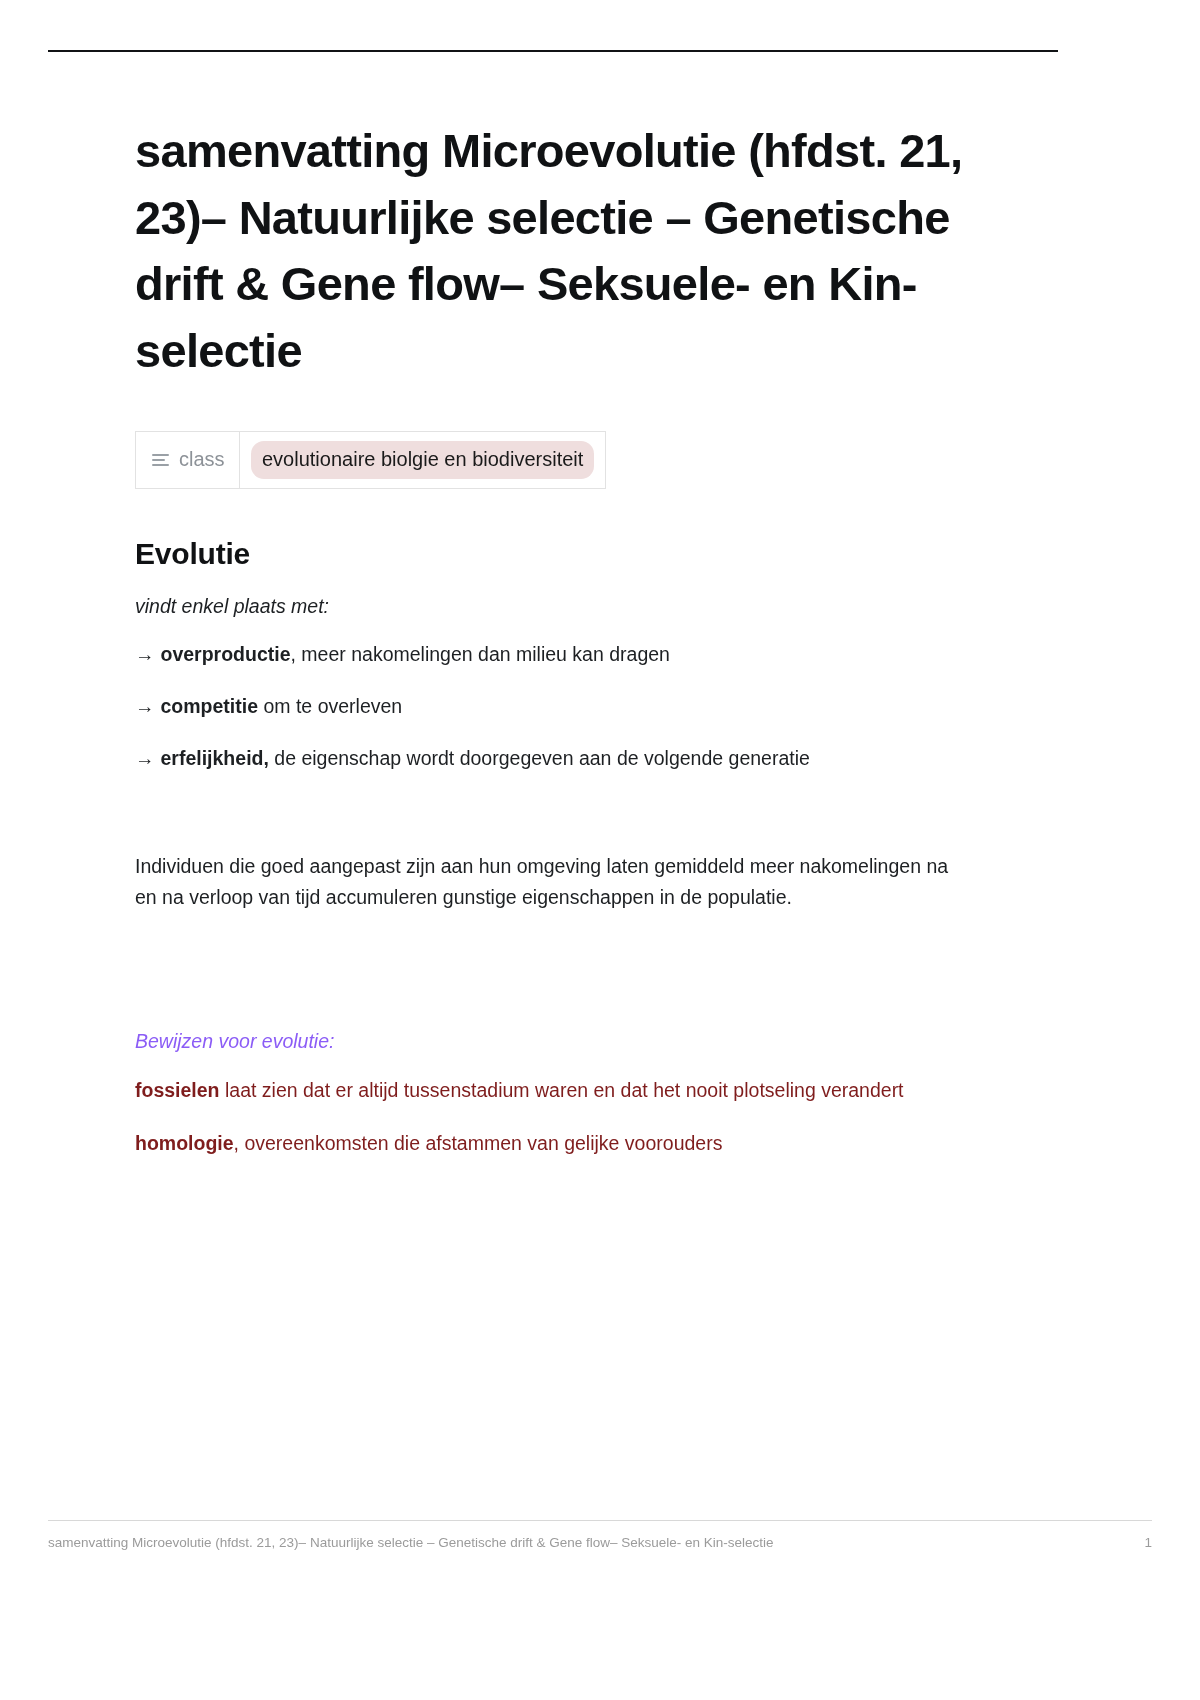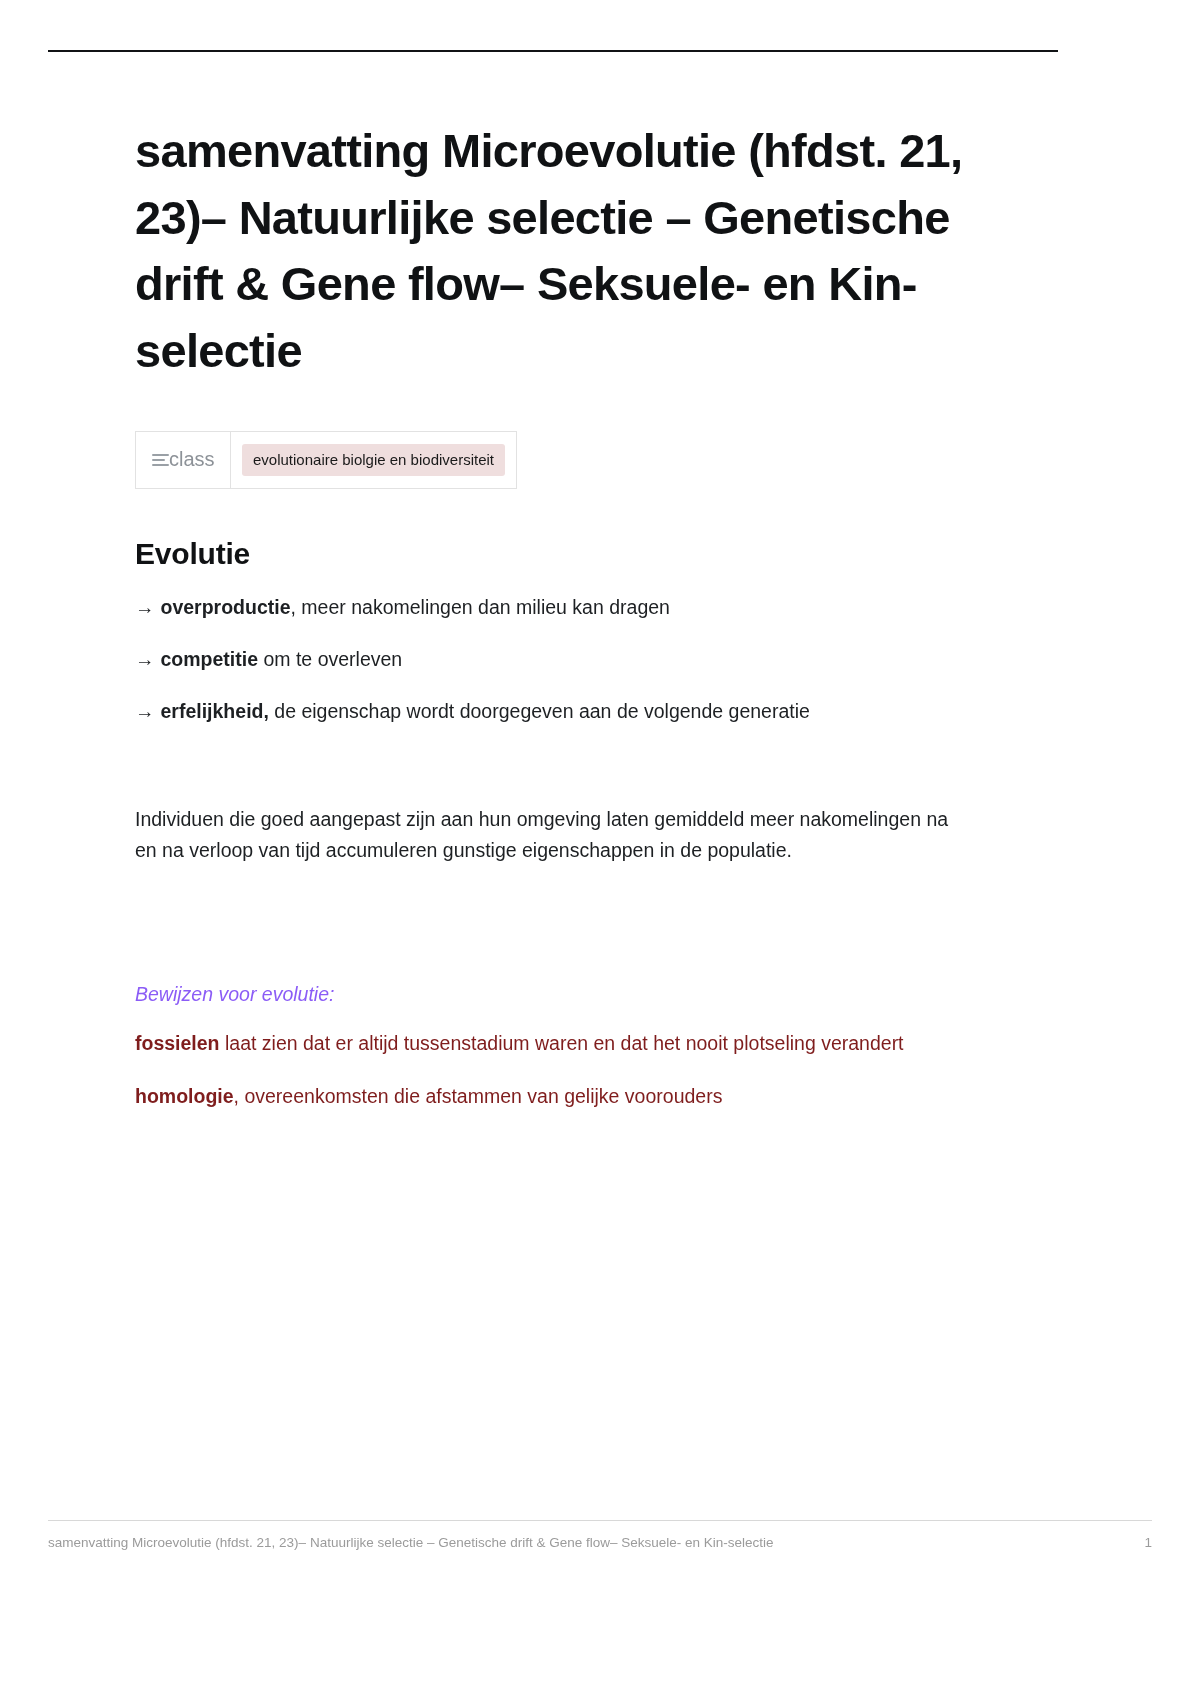--- a/index.html
+++ b/index.html
@@ -49,22 +49,22 @@
     margin-top: 46px;
     border: 1px solid #e2e2e2;
     display: inline-flex;
     align-items: stretch;
     height: 56px;
     background: #fff;
   }
   .class-left {
     display: flex;
     align-items: center;
-    gap: 0;
-    padding: 0 0 0 16px;
+    gap: 10px;
+    padding: 0 9px 0 16px;
     border-right: 1px solid #e2e2e2;
     min-width: 78px;
   }
   .class-left .lines-icon {
     display: inline-block;
     width: 17px;
   }
   .class-left .lines-icon i {
     display: block;
     height: 2px;
@@ -80,23 +80,23 @@
     color: #8d9298;
   }
   .class-right {
     display: flex;
     align-items: center;
     padding: 0 11px;
   }
   .tag {
     background: #efdede;
     color: #1a1a1a;
-    font-size: 15px;
+    font-size: 20px;
     padding: 7px 11px 8px 11px;
-    border-radius: 3px;
+    border-radius: 13px;
     white-space: nowrap;
   }
   h2.section-title {
     font-size: 30px;
     font-weight: 700;
     margin: 48px 0 0 0;
     letter-spacing: -0.2px;
     color: #101214;
   }
   p.italic-lead {
@@ -178,20 +178,21 @@
           </span>
         <span class="class-label">class</span>
       </div>
       <div class="class-right">
         <span class="tag">evolutionaire biolgie en biodiversiteit</span>
       </div>
     </div>
 
     <h2 class="section-title">Evolutie</h2>
 
+    <p class="italic-lead">vindt enkel plaats met:</p>
 
     <ul class="arrow-list">
       <li>
         <span class="arrow">→</span><b>overproductie</b><span>, meer nakomelingen dan milieu kan dragen</span>
       </li>
       <li>
         <span class="arrow">→</span><b>competitie</b><span> om te overleven</span>
       </li>
       <li>
         <span class="arrow">→</span><b>erfelijkheid,</b><span> de eigenschap wordt doorgegeven aan de volgende generatie</span>

